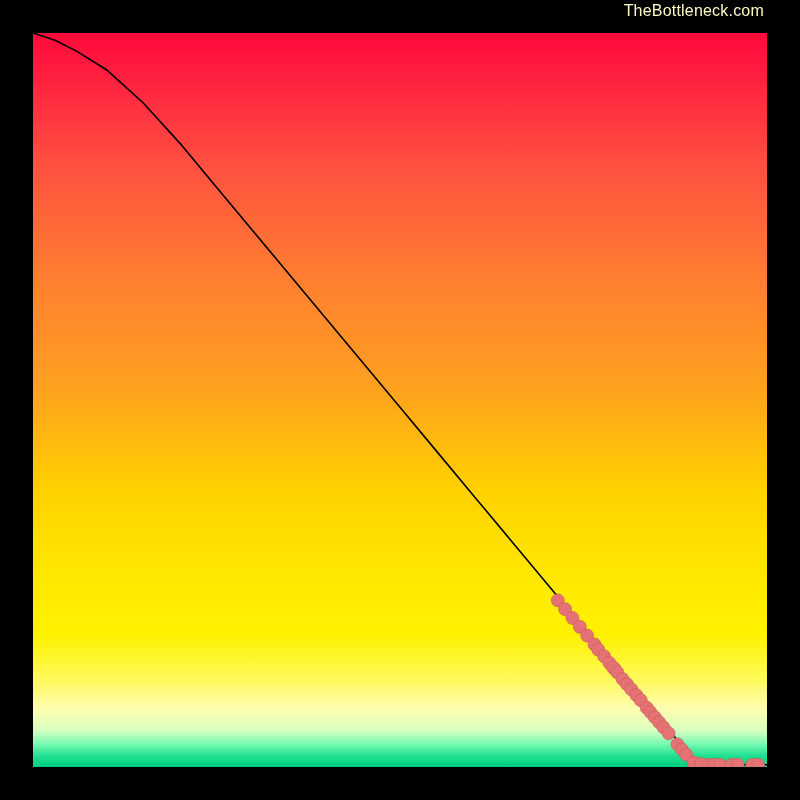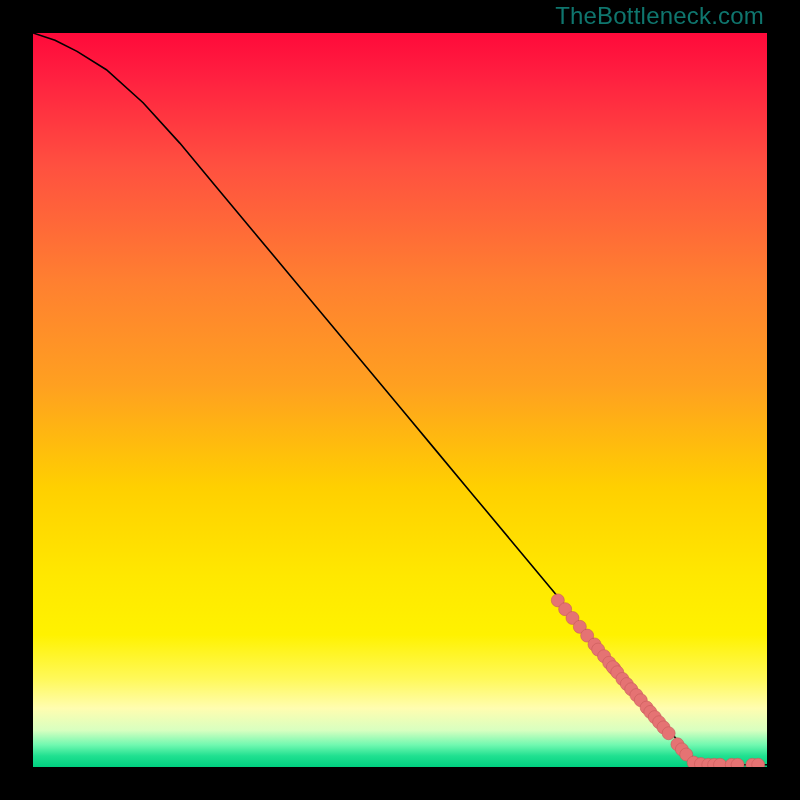--- a/index.html
+++ b/index.html
@@ -44,22 +44,22 @@
       #d8ffc0 95%,
       #70f8b0 97%,
       #20e090 98.5%,
       #00d080 100%
     );
   }
   .watermark {
     position: absolute;
     top: 2px;
     right: 36px;
-    color: #0f766e;
-    font-size: 24px;
+    color: #fef9c3;
+    font-size: 16px;
     letter-spacing: 0.2px;
     font-weight: 400;
   }
   svg.curve {
     position: absolute;
     left: 0; top: 0;
     width: 734px; height: 734px;
     overflow: visible;
   }
 </style>

